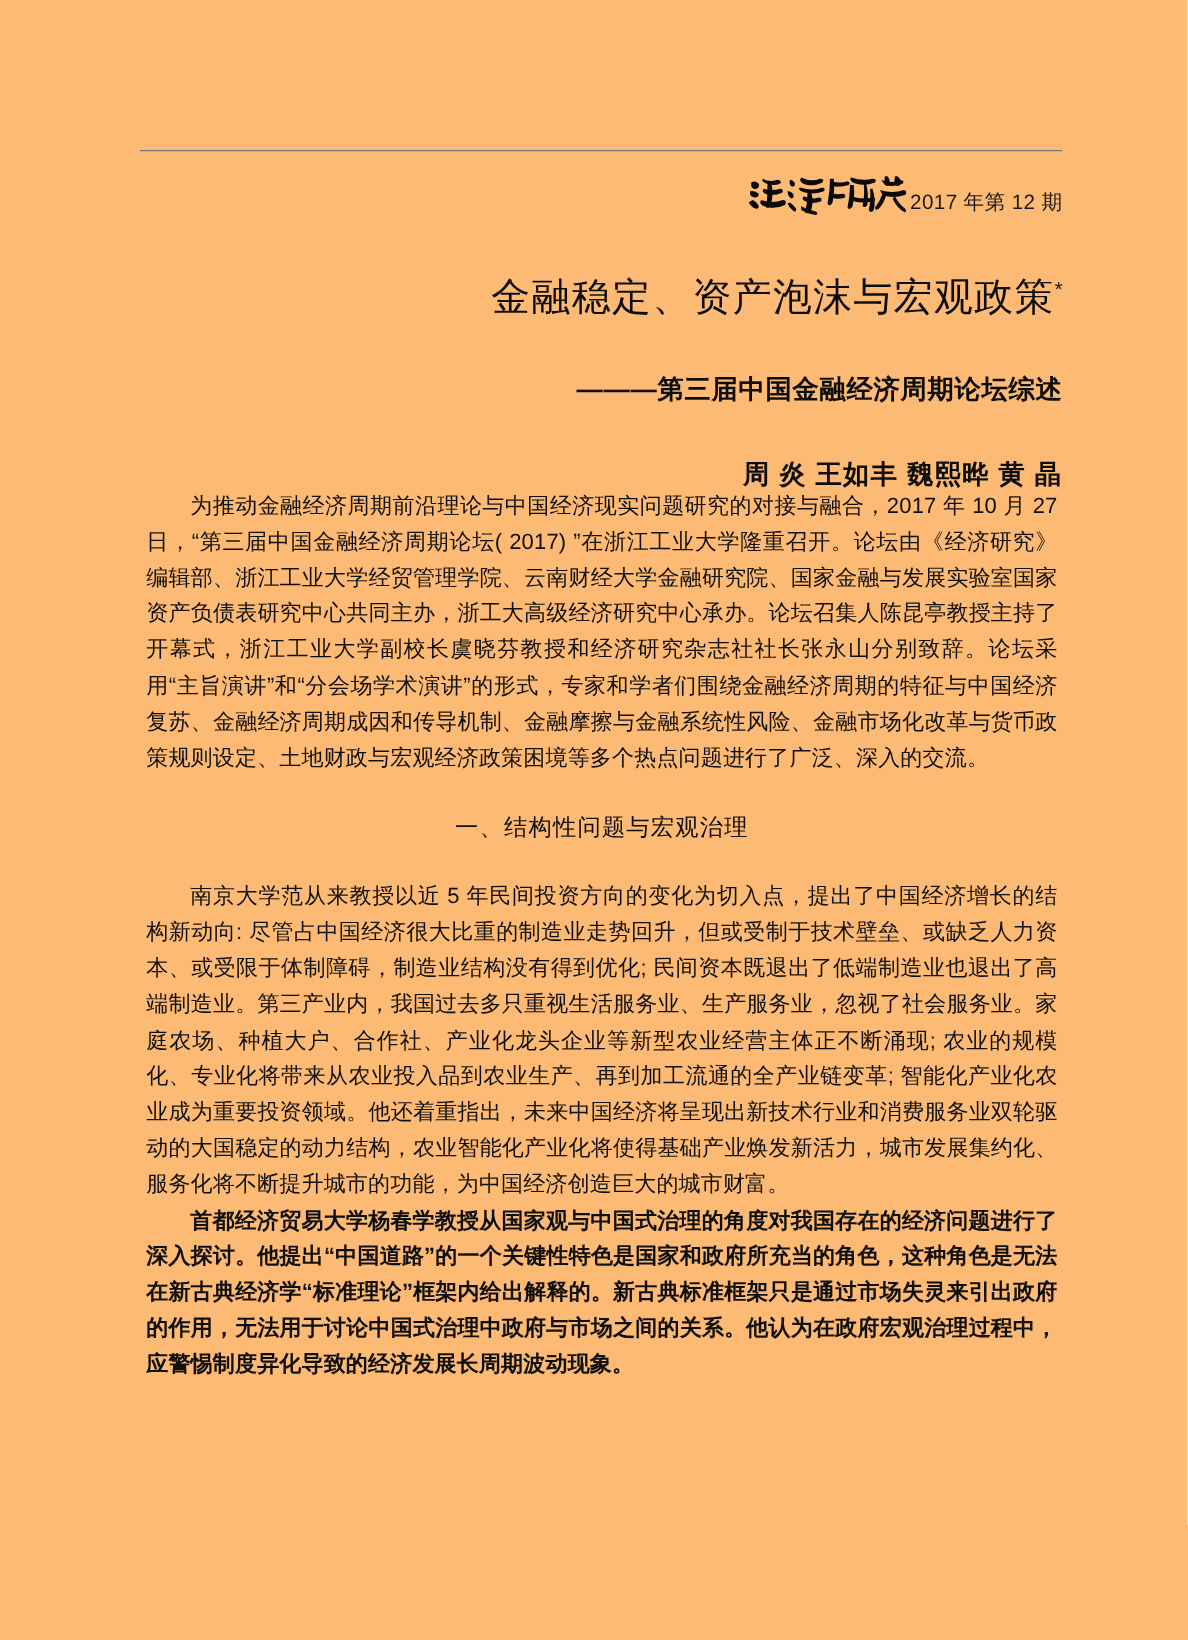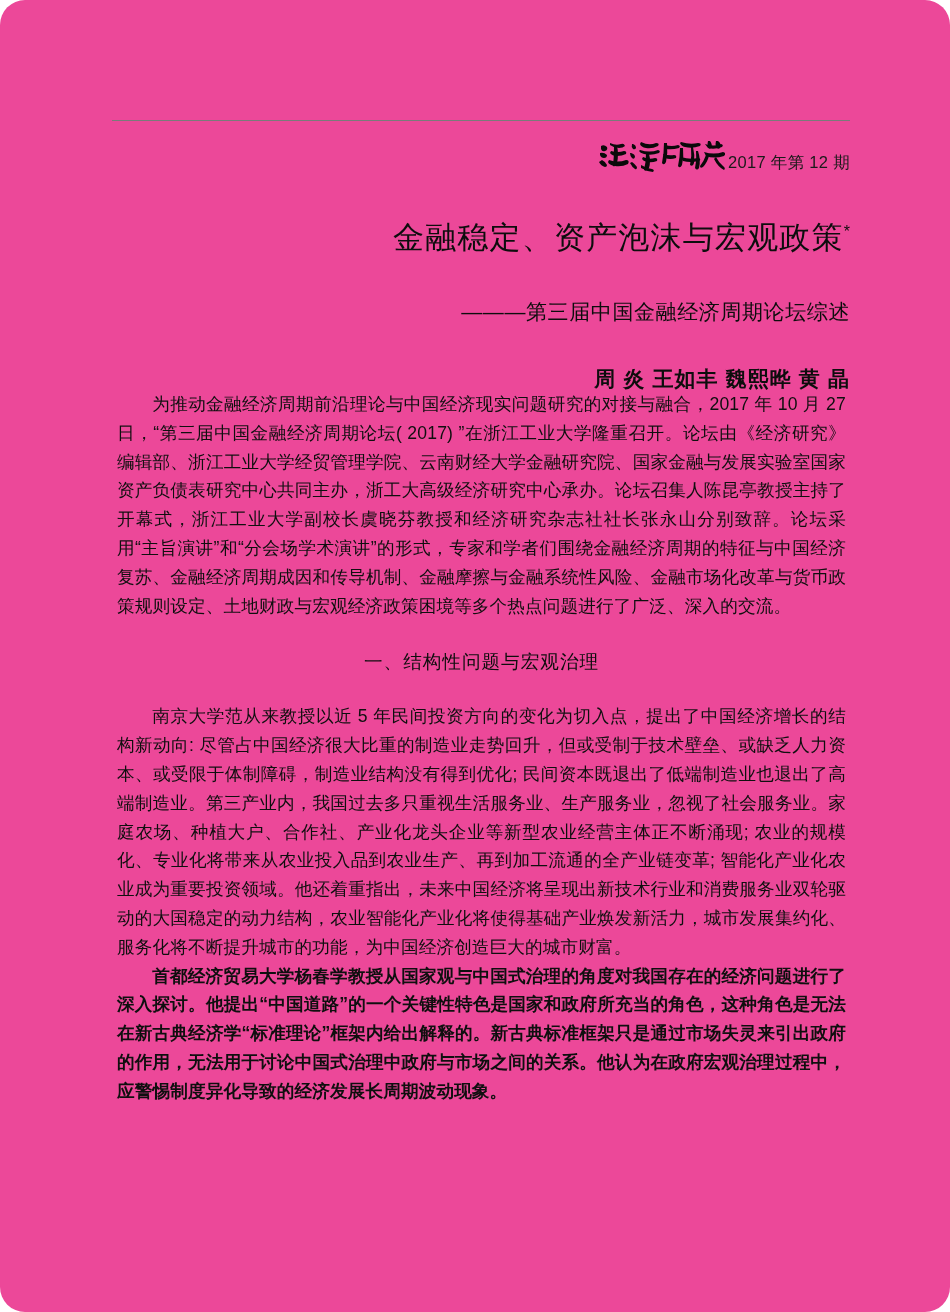--- a/index.html
+++ b/index.html
@@ -8,24 +8,23 @@
     background: #ffffff;
   }
   body {
     font-family: "Liberation Sans", "DejaVu Sans", sans-serif;
     color: #111111;
   }
   #page {
     position: relative;
     width: 950px;
     height: 1312px;
-    background: #ec4899;
+    background: #fdba74;
     overflow: hidden;
     box-sizing: border-box;
-    border-radius: 25px;
   }
 
   
   .masthead {
     position: absolute;
     left: 112px;
     top: 120px;
     width: 738px;
   }
   .masthead-rule {
@@ -72,21 +71,21 @@
     margin: 0;
     white-space: nowrap;
   }
   .doc-title .star {
     font-size: 16px;
     vertical-align: super;
     letter-spacing: 0;
   }
   .doc-subtitle {
     font-size: 21px;
-    font-weight: 400;
+    font-weight: 700;
     line-height: 1.3;
     letter-spacing: 0.6px;
     color: #0d0d0d;
     margin: 0;
     padding-top: 40px;
     white-space: nowrap;
   }
   .authors {
     font-size: 21px;
     font-weight: 700;

